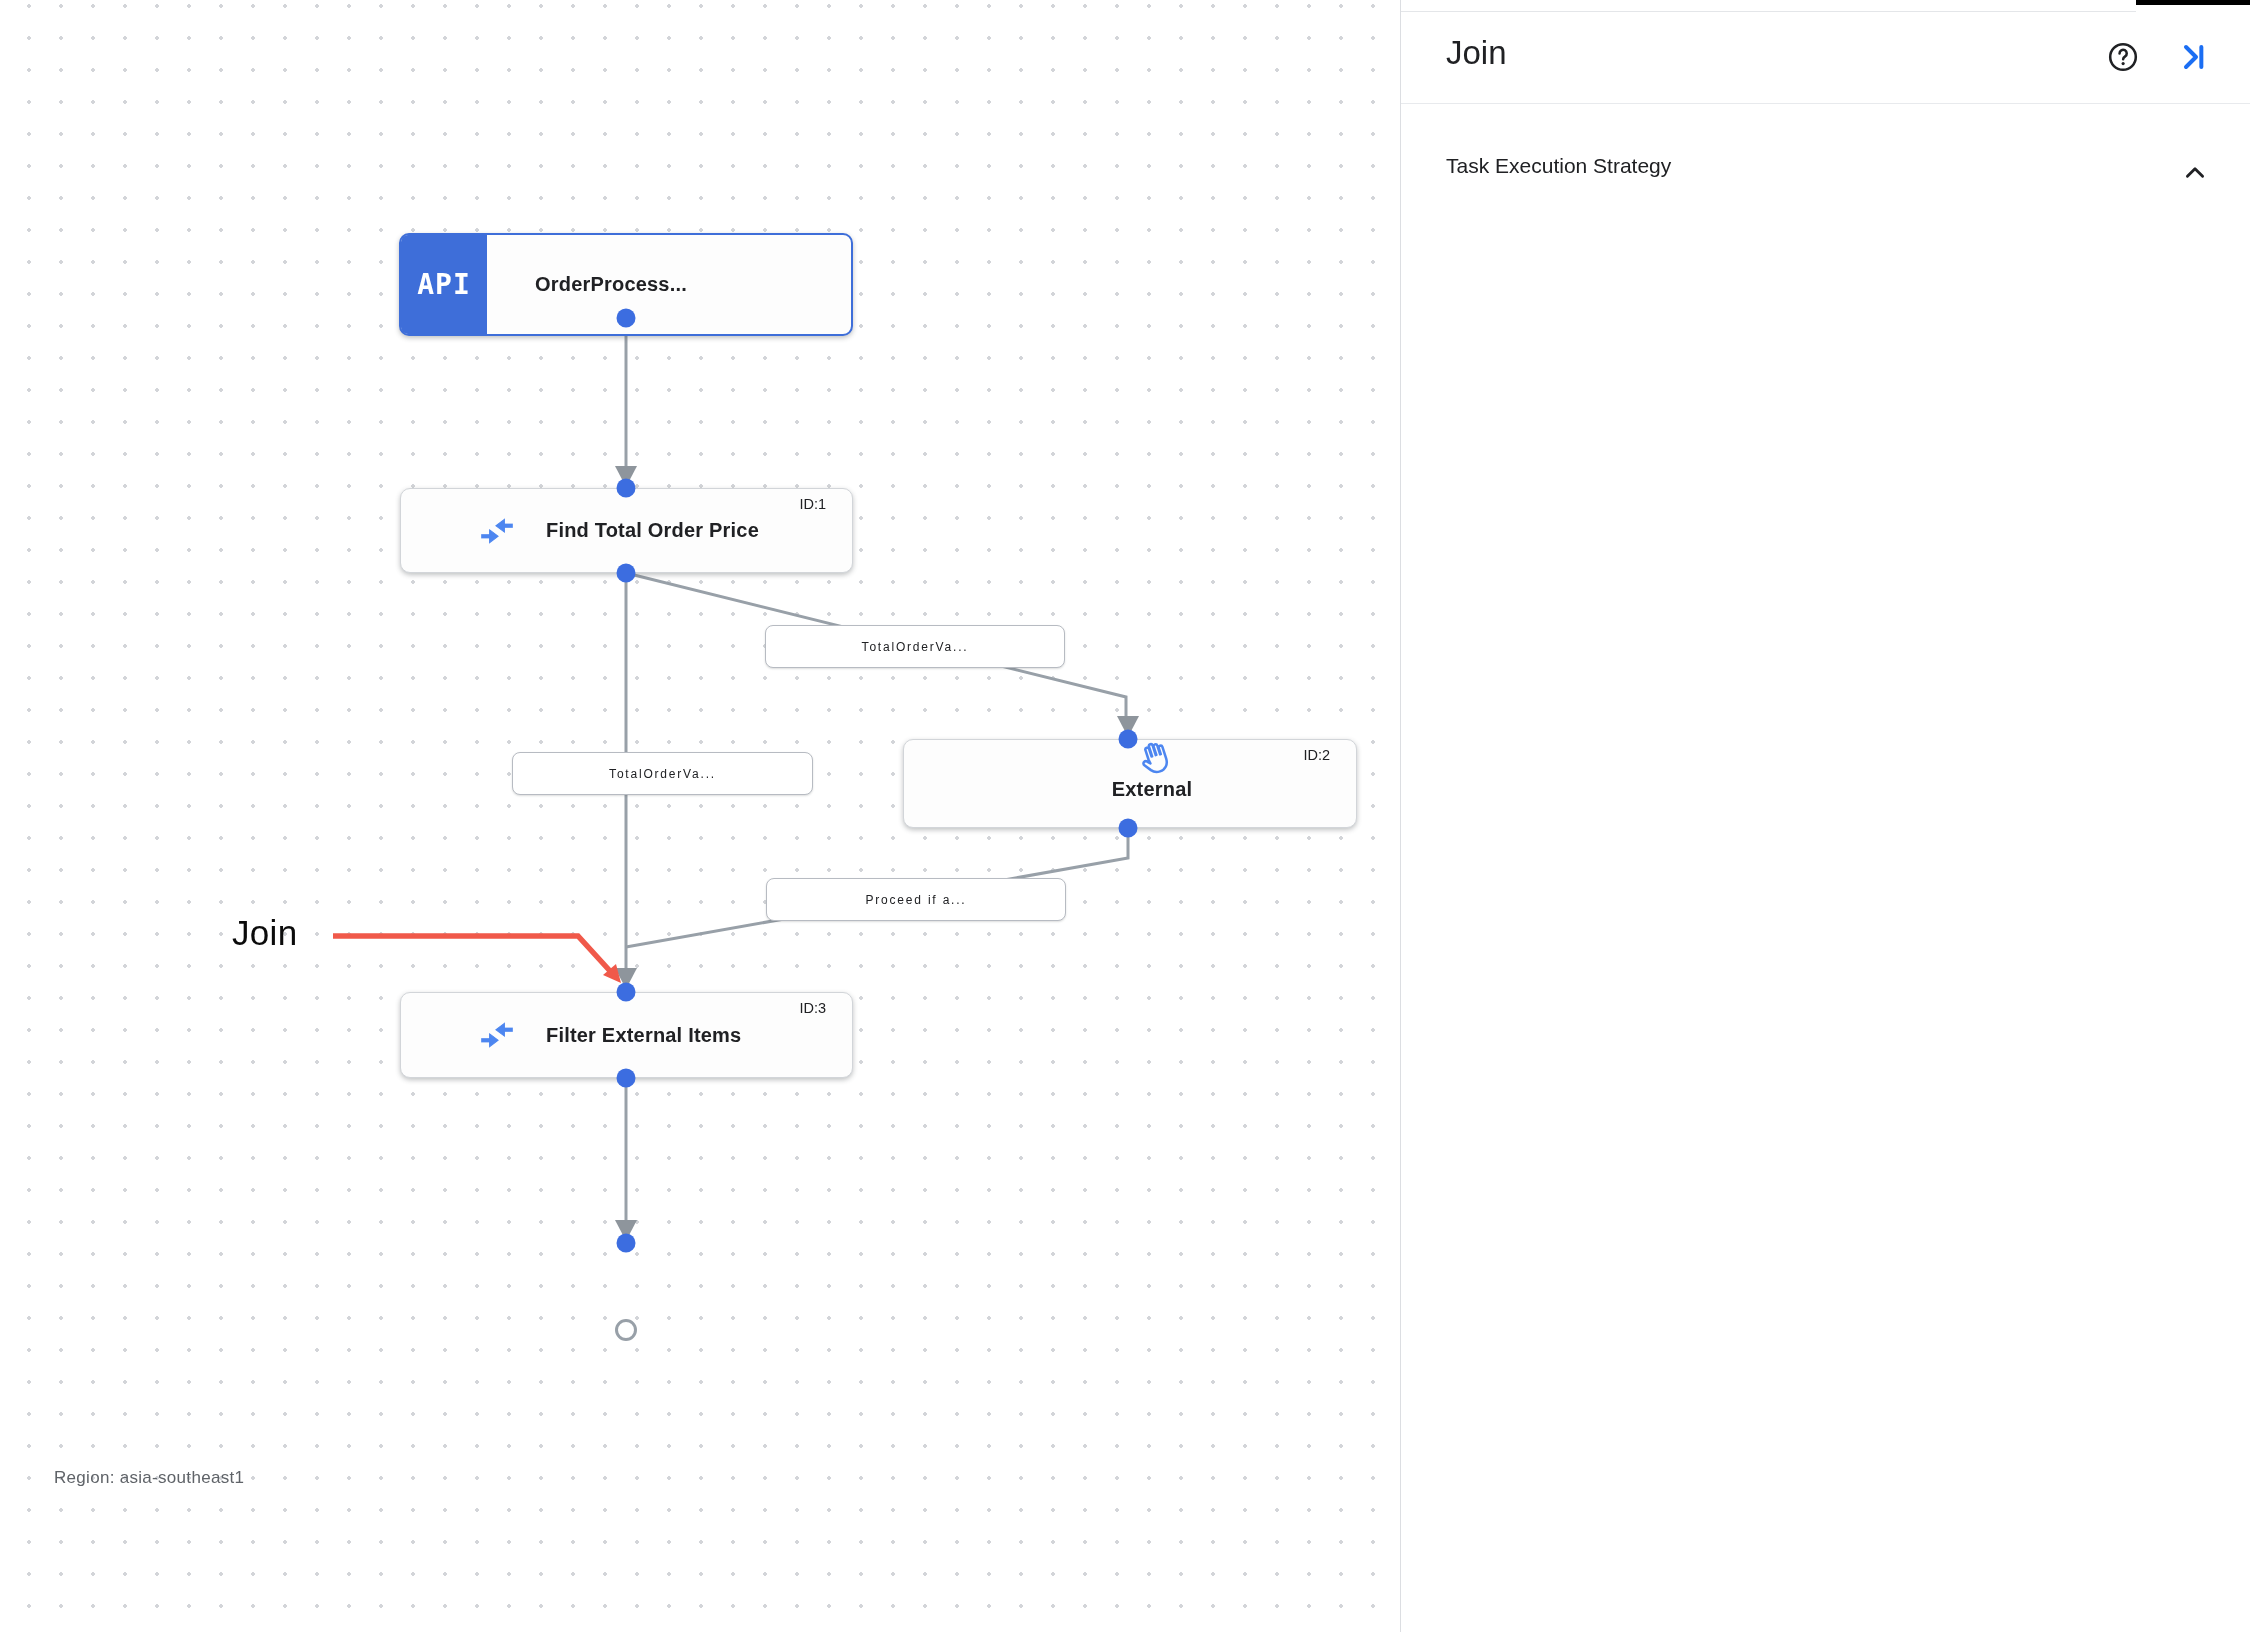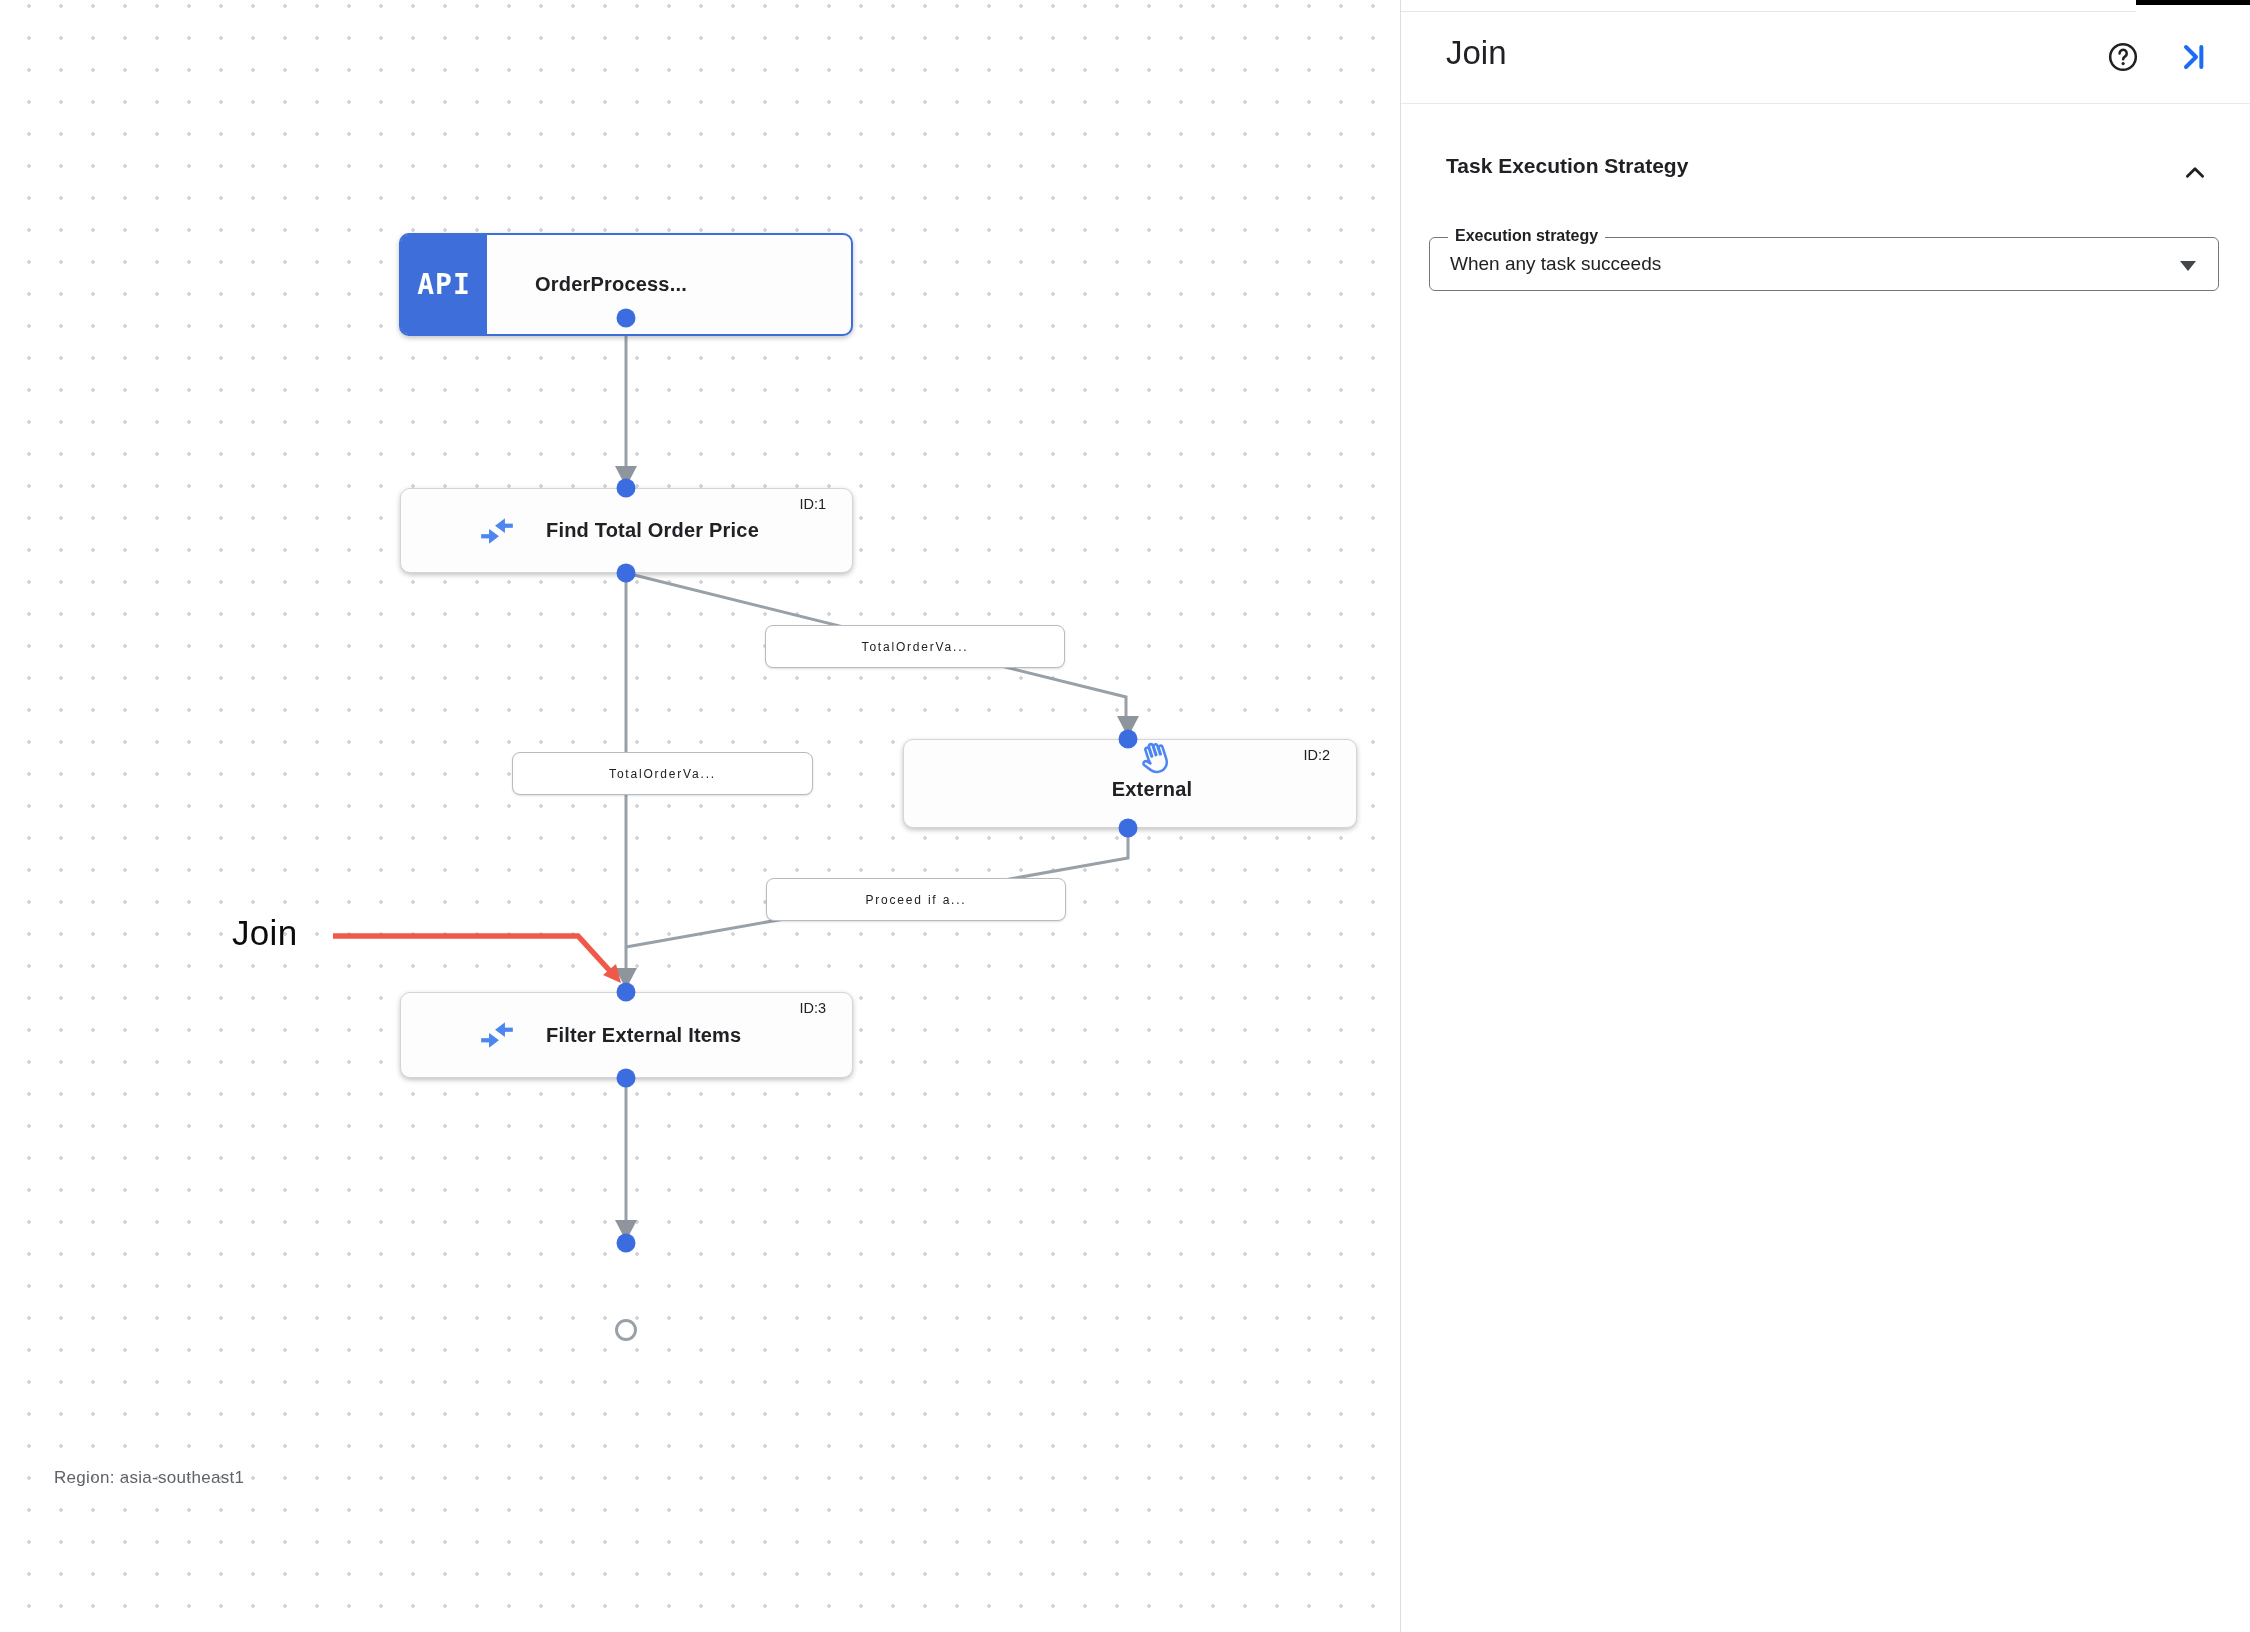--- a/index.html
+++ b/index.html
@@ -45,21 +45,21 @@
   
   #panel{position:absolute;left:1400px;top:0;width:850px;height:1632px;background:#fff;
         border-left:1px solid #dcdee2;box-sizing:border-box;}
   .panel-topline{position:absolute;left:0;top:11px;width:735px;height:1px;background:#e4e6e9;}
   .black-bar{position:absolute;left:735px;top:0;width:115px;height:5px;background:#000;}
   .panel-title{position:absolute;left:45px;top:34px;font-size:33px;color:#202124;}
   .panel-icon{position:absolute;top:41px;width:32px;height:32px;cursor:pointer;}
   .help-icon{left:706px;}
   .close-icon{left:777px;}
   .panel-divider{position:absolute;left:0;top:103px;width:850px;height:1px;background:#e8eaed;}
-  .section-title{position:absolute;left:45px;top:154px;font-size:21px;font-weight:700;color:#202124;}
+  .section-title{position:absolute;left:45px;top:154px;font-size:21px;font-weight:400;color:#202124;}
   .section-chevron{position:absolute;left:781px;top:160px;width:26px;height:26px;cursor:pointer;}
   .select-field{position:absolute;left:28px;top:237px;width:790px;height:54px;
         border:1px solid #747775;border-radius:6px;box-sizing:border-box;cursor:pointer;background:#fff;}
   .select-label{position:absolute;left:18px;top:-12px;background:#fff;padding:0 7px;
         font-size:16px;font-weight:700;color:#202124;line-height:20px;}
   .select-value{position:absolute;left:20px;top:0;line-height:52px;font-size:19px;color:#202124;}
   .select-caret{position:absolute;right:22px;top:23px;width:0;height:0;
         border-left:8px solid transparent;border-right:8px solid transparent;
         border-top:10px solid #44474a;}
 </style>
@@ -183,20 +183,15 @@
     <div class="panel-divider"></div>
 
     <div class="section-title">Task Execution Strategy</div>
 
     <span class="section-chevron">
       <svg width="26" height="26" viewBox="0 0 24 24">
         <polyline points="5,15 12,8 19,15" fill="none" stroke="#202124" stroke-width="2.6" stroke-linecap="round" stroke-linejoin="round"></polyline>
       </svg>
     </span>
 
-    <div class="select-field">
-      <span class="select-label">Execution strategy</span>
-      <span class="select-value">When any task succeeds</span>
-      <span class="select-caret"></span>
-    </div>
   </div>
 
 </div>
 
 </body></html>

